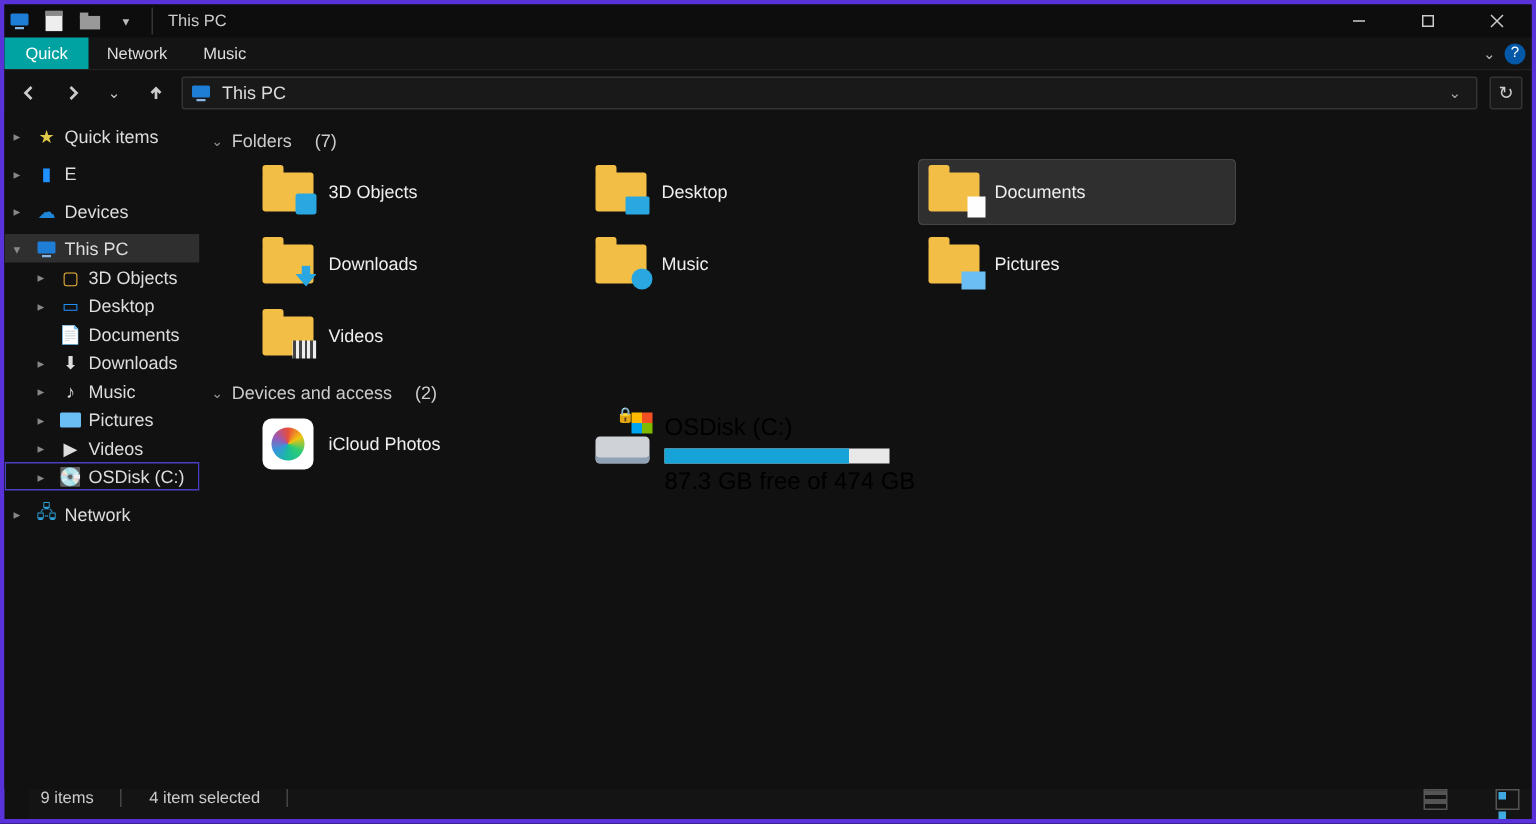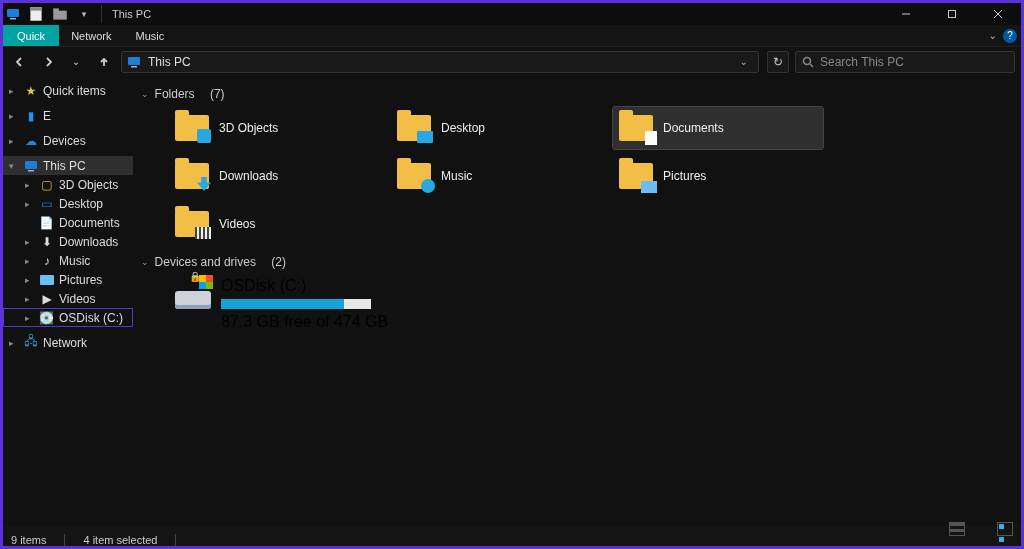--- a/index.html
+++ b/index.html
@@ -147,21 +147,21 @@
     width:34px;height:34px;background:#fff;border-radius:6px;display:flex;align-items:center;justify-content:center;
   }
   .icloud-tile .tcolorwheel{
     width:22px;height:22px;border-radius:50%;
     background:conic-gradient(#e74c3c,#f1c40f,#2ecc71,#1abc9c,#3498db,#9b59b6,#e74c3c);
   }
 
   
   .status {
     height:20px; background:#141414; color:#ccc; font-size:11px;
-    display:flex; align-items:flex-end; padding:0 8px; gap:18px;
+    display:flex; align-items:flex-start; padding:0 8px; gap:18px;margin-left:16px;
   }
   .status .sep{width:1px;height:12px;background:#444;}
   .status .right{margin-left:auto;display:flex;gap:4px;}
   .view-btn{width:16px;height:14px;border:1px solid #555;display:flex;flex-wrap:wrap;}
   .view-btn.details{background:linear-gradient(#555 0 25%,transparent 0 50%,#555 0 75%,transparent 0);}
   .view-btn.tiles .t{width:5px;height:5px;background:#3fa9e0;margin:1px;}
 </style>
 </head>
 <body>
 
@@ -249,27 +249,20 @@
         <svg viewBox="0 0 16 16">
             <rect x="2" y="3" width="12" height="8" rx="1" fill="#1e7dd4"></rect>
             <rect x="5" y="12" width="6" height="1.5" fill="#89b6e2"></rect>
           </svg>
       </span>
       <span class="addr-text">This PC</span>
       <span class="addr-chev">⌄</span>
     </div>
     <div class="refresh-btn">↻</div>
 
-    <div class="search">
-      <svg viewBox="0 0 12 12">
-          <circle cx="5" cy="5" r="3.5"></circle>
-          <path d="M8 8 L11 11"></path>
-        </svg>
-      <span>Search This PC</span>
-    </div>
   </div>
 
   <div class="body">
 
     <div class="sidebar">
       <div class="tree-item">
         <span class="arrow closed"></span>
         <span class="ico i-star">★</span>
         <span>Quick items</span>
       </div>
@@ -406,23 +399,29 @@
               <div class="folder3d">
                 <span class="overlay-reel"></span>
               </div>
             </div>
           <div class="tlabel">Videos</div>
         </div>
       </div>
 
       <div class="group-header">
         <span class="gchev">⌄</span>
-        <span>Devices and drives</span>&nbsp;<span>(2)</span>
+        <span>Devices and access</span>&nbsp;<span>(2)</span>
       </div>
       <div class="tiles">
+        <div class="tile icloud-tile">
+          <div class="ficon">
+              <div class="tcolorwheel"></div>
+            </div>
+          <div class="tlabel">iCloud Photos</div>
+        </div>
         <div class="drive-tile">
           <div class="drive-icon">
             <span class="lock">🔒</span>
             <div class="hdd"></div>
               <div class="win"></div>
           </div>
           <div class="drive-info">
             <div class="tlabel">OSDisk (C:)</div>
             <div class="drive-bar">
               <div class="fill" style="width:82%"></div>

